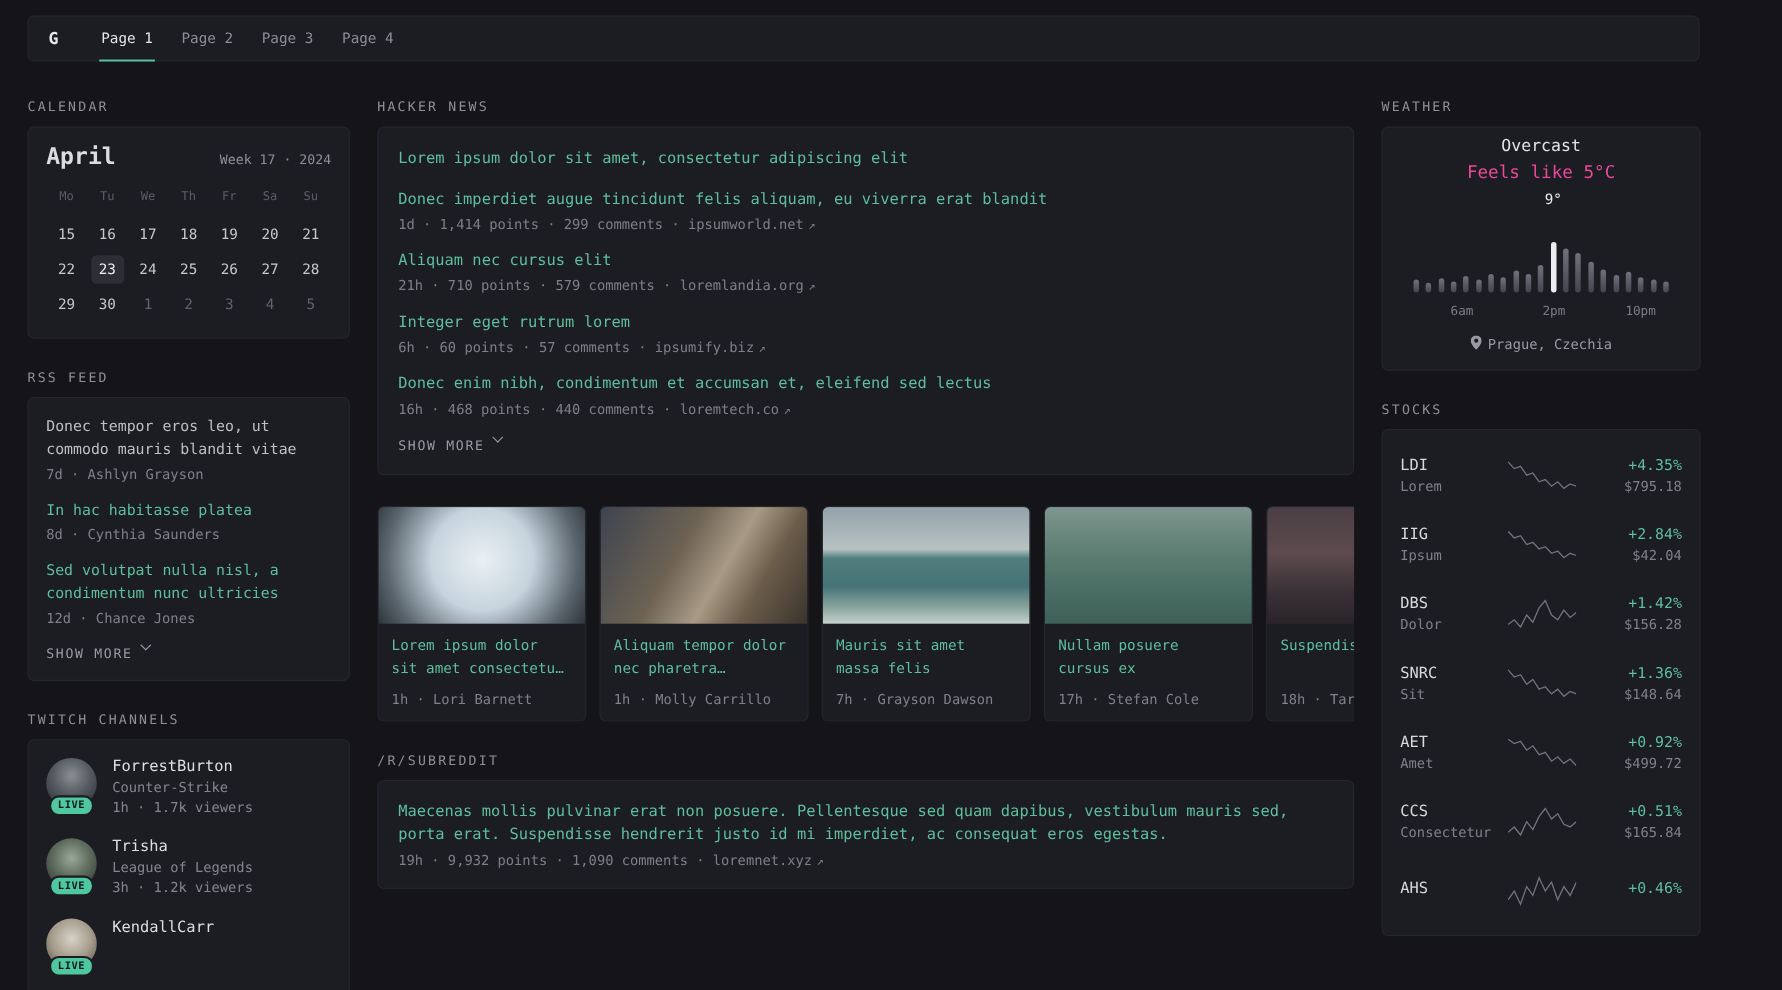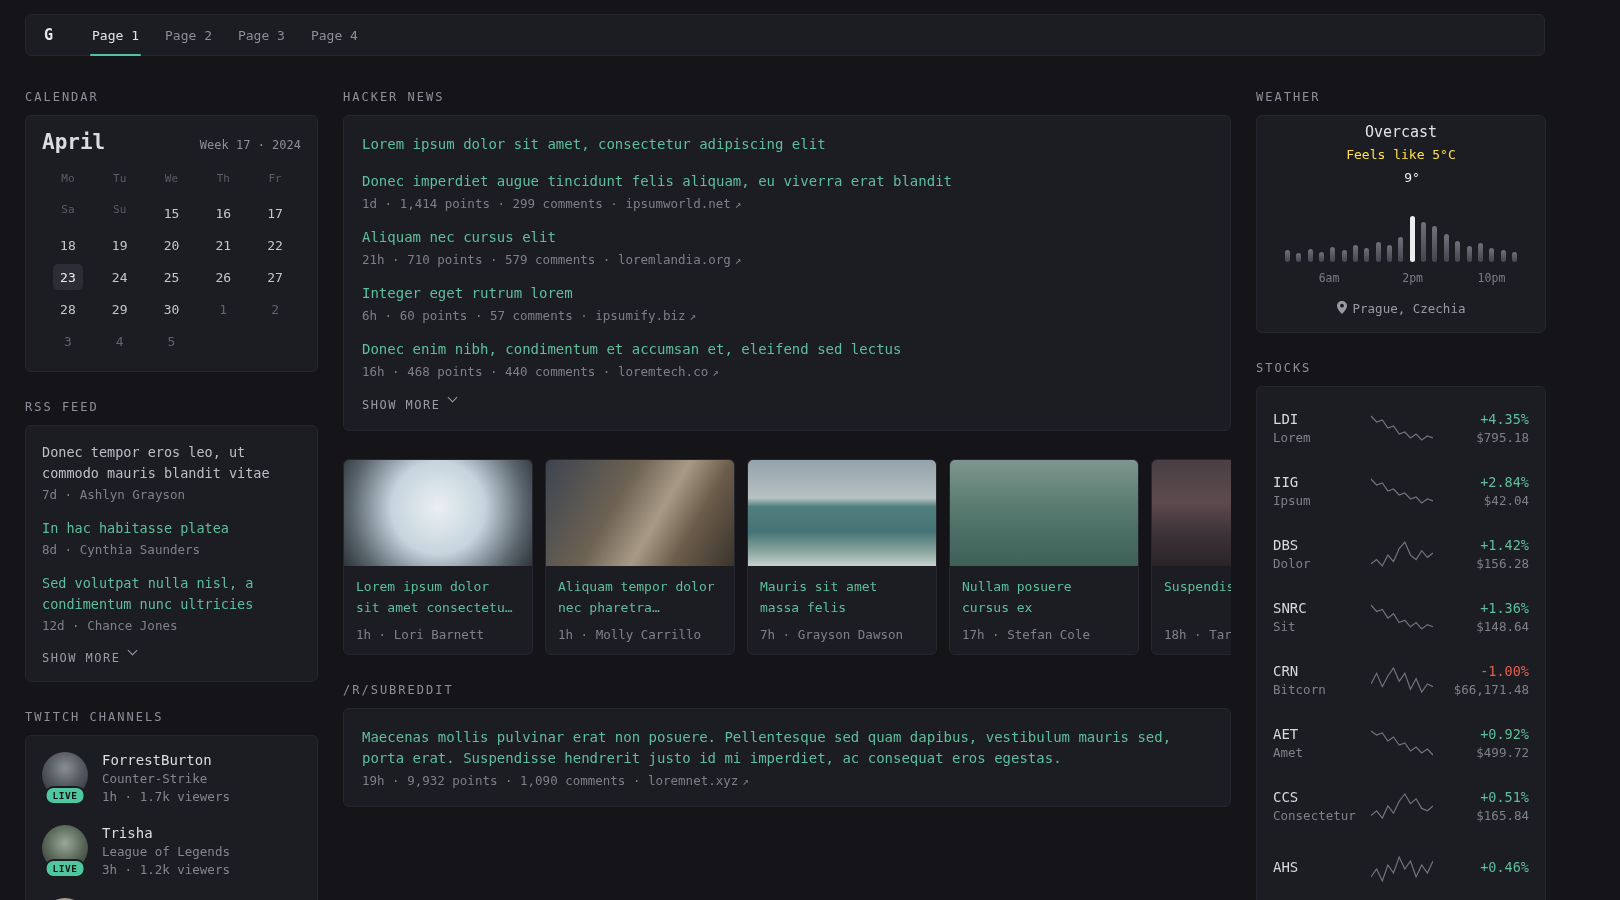--- a/index.html
+++ b/index.html
@@ -23,21 +23,21 @@
   .col-right{width:290px;flex:none}
   .section{margin-bottom:28px}
   .section-title{font-size:12px;font-weight:normal;letter-spacing:2px;color:#8f8f99;margin-bottom:11px}
   .card{background:#1c1c23;border:1px solid #26262e;border-radius:6px}
 
   
   .cal-card{padding:14px 16px 14px}
   .cal-head{display:flex;justify-content:space-between;align-items:baseline;margin-bottom:12px}
   .cal-month{font-size:21px;color:#dcdce0;font-weight:bold}
   .cal-week{font-size:12px;color:#8f8f99}
-  .cal-grid{display:grid;grid-template-columns:repeat(5,1fr);text-align:center}
+  .cal-grid{display:grid;grid-template-columns:repeat(7,1fr);text-align:center}
   .cal-dow{font-size:11px;color:#5c5c66;padding:6px 0 12px}
   .cal-day{height:32px;display:flex;align-items:center;justify-content:center;font-size:13px;color:#c7c7cd}
   .cal-day span{display:inline-flex;width:30px;height:26px;align-items:center;justify-content:center;border-radius:5px}
   .cal-day.today span{background:#2d2d36;color:#ecedf0}
   .cal-day.muted{color:#63636d}
 
   
   .pad-card{padding:16px}
   .feed-item{margin-bottom:16px}
   .feed-title{display:block;font-size:13.5px;line-height:1.55;color:#5dbf9d}
@@ -76,21 +76,21 @@
   .thumb-3{background:linear-gradient(180deg,#93a3ab 0%,#b8c2c2 36%,#507e7e 44%,#467476 68%,#8aa49e 86%,#c4d2cc 100%)}
   .thumb-4{background:linear-gradient(180deg,#7e968f 0%,#5d7d72 40%,#4a6e64 70%,#3f6057 100%)}
   .thumb-5{background:linear-gradient(180deg,#4a3f44 0%,#5d4a4e 40%,#3a3136 72%,#2a2428 100%)}
   .video-body{padding:10px 12px 12px}
   .video-title{display:block;font-size:13px;color:#5dbf9d;line-height:1.62;height:42px;overflow:hidden}
   .video-meta{font-size:12.5px;color:#80808a;margin-top:9px;white-space:nowrap;overflow:hidden}
 
   
   .weather-card{padding:7px 16px 16px;text-align:center}
   .w-cond{font-size:15px;color:#e2e2e6;font-weight:normal}
-  .w-feels{font-size:13px;color:#fde047;margin-top:6px}
+  .w-feels{font-size:16px;color:#ec4899;margin-top:6px}
   .w-chart{position:relative;height:70px;margin:30px 12px 0}
   .bars{display:flex;align-items:flex-end;justify-content:space-between;height:100%}
   .bar{width:5px;border-radius:2.5px;background:linear-gradient(180deg,#71717c 0%,#44444e 100%)}
   .bar.hot{background:#ecedf1}
   .temp-label{position:absolute;top:-22px;transform:translateX(-50%);font-size:13px;color:#ecedf1}
   .hours{position:relative;height:15px;margin:9px 12px 0;font-size:11.5px;color:#7c7c86}
   .hours span{position:absolute;transform:translateX(-50%);top:0}
   .w-loc{margin-top:15px;font-size:12.5px;color:#9a9aa3;display:flex;align-items:flex-start;justify-content:center;gap:6px}
 
   
@@ -510,35 +510,20 @@
       <svg viewBox="0 0 62 30">
                   <polyline points="0.0,3.0 5.6,9.5 11.3,7.4 16.9,16.1 22.5,11.7 28.2,20.5 33.8,18.3 39.5,24.8 45.1,20.5 50.7,27.0 56.4,22.6 62.0,24.8"></polyline>
                 </svg>
     </div>
     <div class="stock-right">
       <div class="stock-change up">+1.36%</div>
       <div class="stock-price">$148.64</div>
     </div>
   </div>
 
-  <div class="stock-row">
-    <div class="stock-left">
-      <div class="stock-sym">CRN</div>
-      <div class="stock-name">Bitcorn</div>
-    </div>
-    <div class="stock-spark">
-      <svg viewBox="0 0 62 30">
-                  <polyline points="0.0,19.0 5.6,8.3 11.3,21.7 16.9,11.0 22.5,3.0 28.2,16.3 33.8,8.3 39.5,24.3 45.1,13.7 50.7,27.0 56.4,19.0 62.0,21.7"></polyline>
-                </svg>
-    </div>
-    <div class="stock-right">
-      <div class="stock-change down">-1.00%</div>
-      <div class="stock-price">$66,171.48</div>
-    </div>
-  </div>
 
   <div class="stock-row">
     <div class="stock-left">
       <div class="stock-sym">AET</div>
       <div class="stock-name">Amet</div>
     </div>
     <div class="stock-spark">
       <svg viewBox="0 0 62 30">
                   <polyline points="0.0,3.0 5.6,7.0 11.3,5.0 16.9,13.0 22.5,9.0 28.2,17.0 33.8,15.0 39.5,23.0 45.1,19.0 50.7,25.0 56.4,21.0 62.0,27.0"></polyline>
                 </svg>

